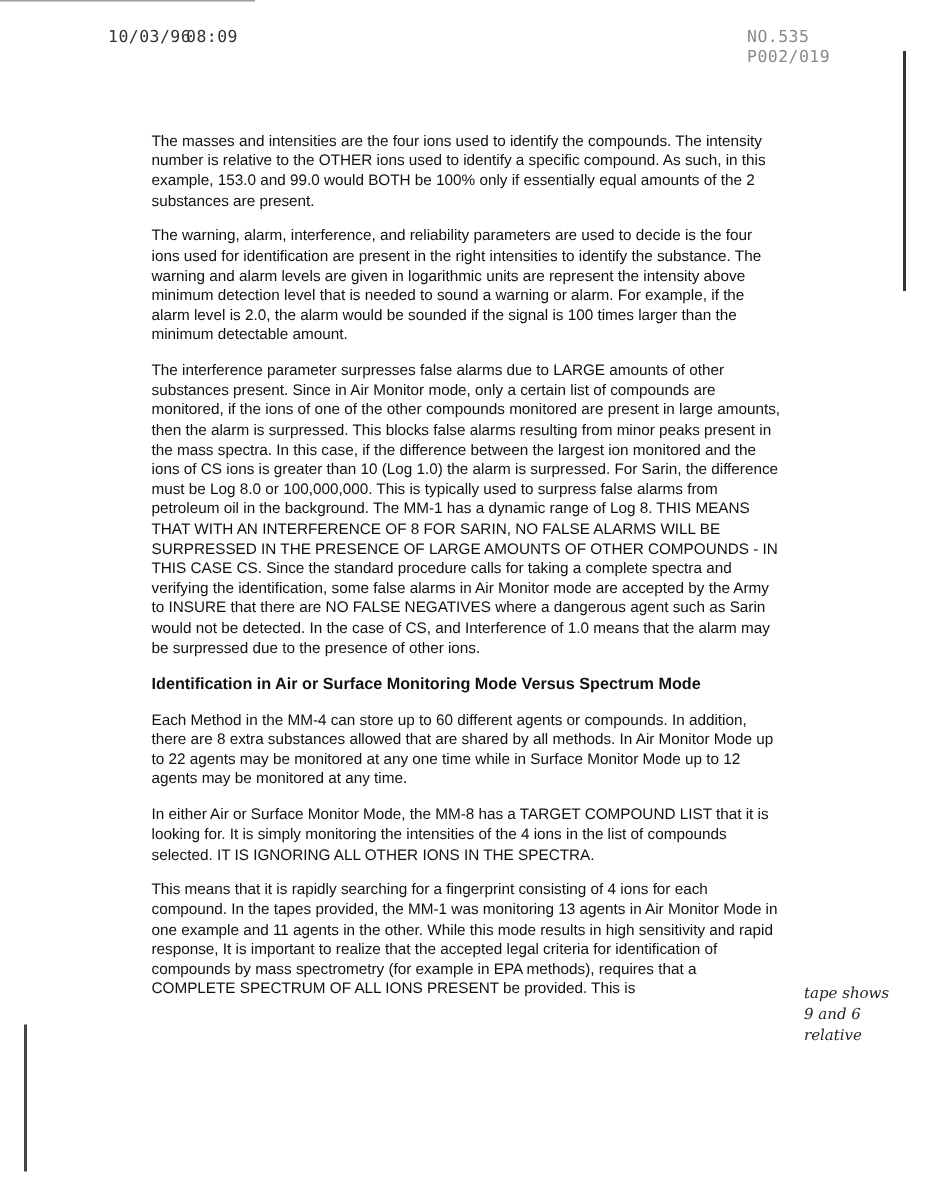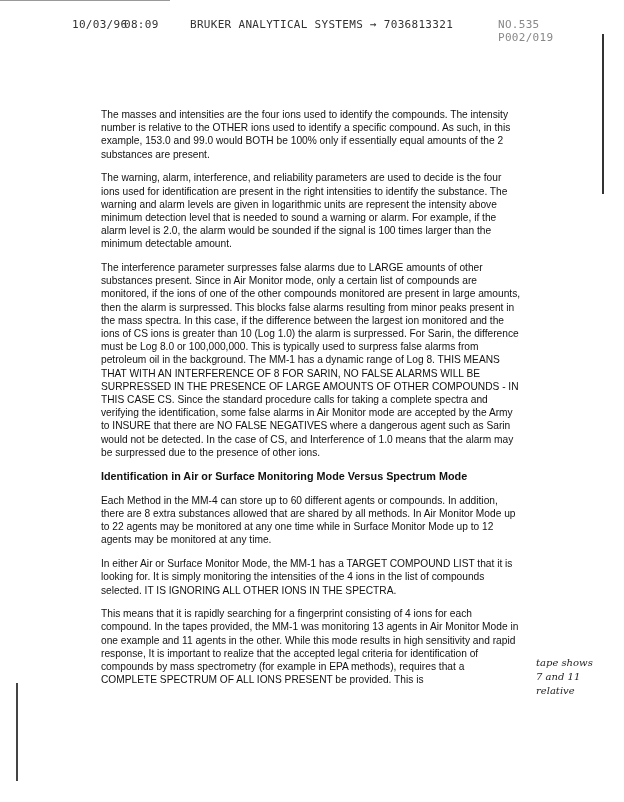--- a/index.html
+++ b/index.html
@@ -10,53 +10,52 @@
     letter-spacing: 0.3px;
   }
   .fax-header .date { position: absolute; left: 0; }
   .fax-header .time { position: absolute; left: 52px; }
   .fax-header .sender { position: absolute; left: 118px; }
   .fax-header .pageno { position: absolute; left: 426px; color: #888; }
   .top-rule { position: absolute; top: 0; left: 0; width: 170px; height: 1px; background: #999; }
   .right-bar { position: absolute; left: 602px; top: 34px; width: 1.5px; height: 160px; background: #333; }
   .left-bar { position: absolute; left: 16px; top: 683px; width: 1.5px; height: 98px; background: #444; }
   .content {
-    position: absolute; left: 101px; top: 108px; width: 420px;
+    position: absolute; left: 101px; top: 88px; width: 420px;
     font-family: "Liberation Sans", sans-serif; font-size: 10.2px; line-height: 13.2px; color: #111;
   }
   .content p { margin: 0 0 10.5px 0; }
   .content h3 { font-size: 10.8px; font-weight: bold; margin: 0 0 11px 0; }
   .handwriting {
     position: absolute; left: 536px; top: 656px; width: 80px;
     font-family: "DejaVu Serif", serif; font-style: italic; font-size: 10px; line-height: 14px; color: #222;
   }
   .handwriting div { white-space: nowrap; }
 </style>
 </head>
 <body>
 
 <div class="top-rule"></div>
 
 <div class="fax-header">
   <span class="date">10/03/96</span>
   <span class="time">08:09</span>
-  <span class="sender">BRUKER ANALYTICAL SYSTEMS → 7036813321</span>
   <span class="pageno">NO.535  P002/019</span>
 </div>
 
 <div class="right-bar"></div>
 <div class="left-bar"></div>
 
 <div class="content">
   <p>The masses and intensities are the four ions used to identify the compounds.  The intensity number is relative to the OTHER ions used to identify a specific compound. As such, in this example, 153.0 and 99.0 would BOTH be 100% only if essentially equal amounts of the 2 substances are present.</p>
   <p>The warning, alarm, interference, and reliability parameters are used to decide is the four ions used for identification are present in the right intensities to identify the substance.  The warning and alarm levels are given in logarithmic units are represent the intensity above minimum detection level that is needed to sound a warning or alarm.  For example, if the alarm level is 2.0, the alarm would be sounded if the signal is 100 times larger than the minimum detectable amount.</p>
   <p>The interference parameter surpresses false alarms due to LARGE amounts of other substances present.  Since in Air Monitor mode, only a certain list of compounds are monitored, if the ions of one of the other compounds monitored are present in large amounts, then the alarm is surpressed.  This blocks false alarms resulting from minor peaks present in the mass spectra.  In this case, if the difference between the largest ion monitored and the ions of CS ions is greater than 10 (Log 1.0) the alarm is surpressed.  For Sarin, the difference must be Log 8.0 or 100,000,000.  This is typically used to surpress false alarms from petroleum oil in the background.  The MM-1 has a dynamic range of Log 8.  THIS MEANS THAT WITH AN INTERFERENCE OF 8 FOR SARIN, NO FALSE ALARMS WILL BE SURPRESSED IN THE PRESENCE OF LARGE AMOUNTS OF OTHER COMPOUNDS - IN THIS CASE CS.  Since the standard procedure calls for taking a complete spectra and verifying the identification, some false alarms in Air Monitor mode are accepted by the Army to INSURE that there are NO FALSE NEGATIVES where a dangerous agent such as Sarin would not be detected.  In the case of CS, and Interference of 1.0 means that the alarm may be surpressed due to the presence of other ions.</p>
   <h3>Identification in Air or Surface Monitoring Mode Versus Spectrum Mode</h3>
   <p>Each Method in the MM-4 can store up to 60 different agents or compounds.  In addition, there are 8 extra substances allowed that are shared by all methods.  In Air Monitor Mode up to 22 agents may be monitored at any one time while in Surface Monitor Mode up to 12 agents may be monitored at any time.</p>
-  <p>In either Air or Surface Monitor Mode, the MM-1 has a TARGET COMPOUND LIST that it is looking for.  It is simply monitoring the intensities of the 4 ions in the list of compounds selected.  IT IS IGNORING ALL OTHER IONS IN THE SPECTRA.</p>
+  <p>In either Air or Surface Monitor Mode, the MM-8 has a TARGET COMPOUND LIST that it is looking for.  It is simply monitoring the intensities of the 4 ions in the list of compounds selected.  IT IS IGNORING ALL OTHER IONS IN THE SPECTRA.</p>
   <p>This means that it is rapidly searching for a fingerprint consisting of 4 ions for each compound.  In the tapes provided, the MM-1 was monitoring 13 agents in Air Monitor Mode in one example and 11 agents in the other.  While this mode results in high sensitivity and rapid response, It is important to realize that the accepted legal criteria for identification of compounds by mass spectrometry (for example in EPA methods), requires that a COMPLETE SPECTRUM OF ALL IONS PRESENT be provided.  This is</p>
 </div>
 
 <div class="handwriting">
   <div>tape shows</div>
-  <div>7 and 11</div>
+  <div>9 and 6</div>
   <div>relative</div>
 </div>
 
 </body></html>

